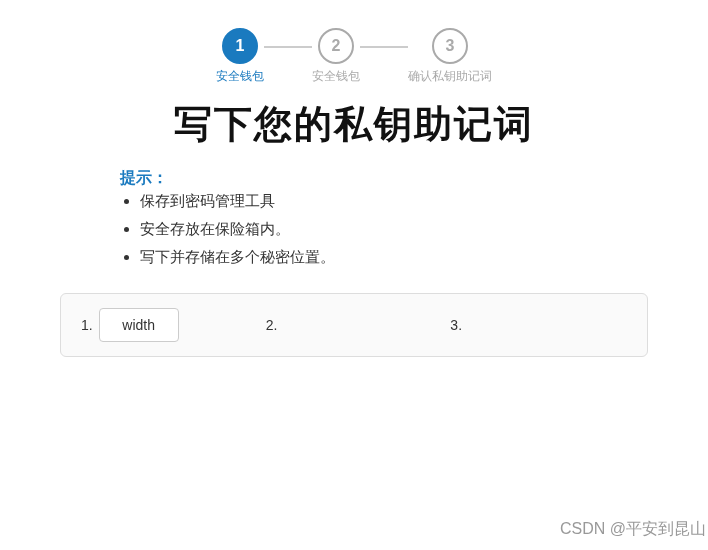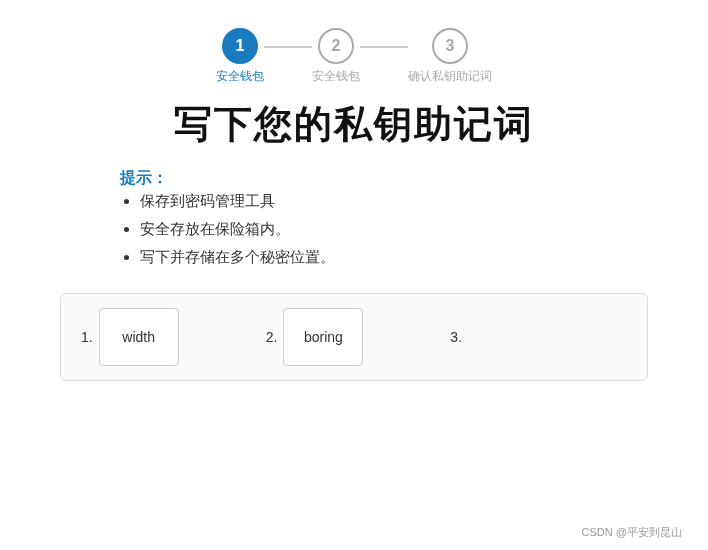--- a/index.html
+++ b/index.html
@@ -149,34 +149,34 @@
     .mnemonic-number {
       font-size: 14px;
       color: #333;
       font-weight: normal;
       white-space: nowrap;
     }
 
     .mnemonic-word-box {
       border: 1px solid #ccc;
       border-radius: 4px;
-      padding: 20px 14px;
+      padding: 8px 14px;
       font-size: 14px;
       color: #333;
       background: #fff;
       min-width: 80px;
       text-align: center;
     }
 
     
     .watermark {
       position: fixed;
       bottom: 10px;
-      right: 26px;
-      font-size: 11px;
+      right: 2px;
+      font-size: 16px;
       color: #999;
     }
   </style>
 </head>
 <body>
 
 <div class="container">
 
   <div class="stepper">
 
@@ -221,21 +221,20 @@
   <div class="mnemonic-section">
     <div class="mnemonic-grid">
 
       <div class="mnemonic-item">
         <span class="mnemonic-number">1.</span>
         <div class="mnemonic-word-box">width</div>
       </div>
 
       <div class="mnemonic-item">
         <span class="mnemonic-number">2.</span>
-        <div class="mnemonic-word-box">boring</div>
       </div>
 
       <div class="mnemonic-item">
         <span class="mnemonic-number">3.</span>
       </div>
 
     </div>
   </div>
 
 </div>

